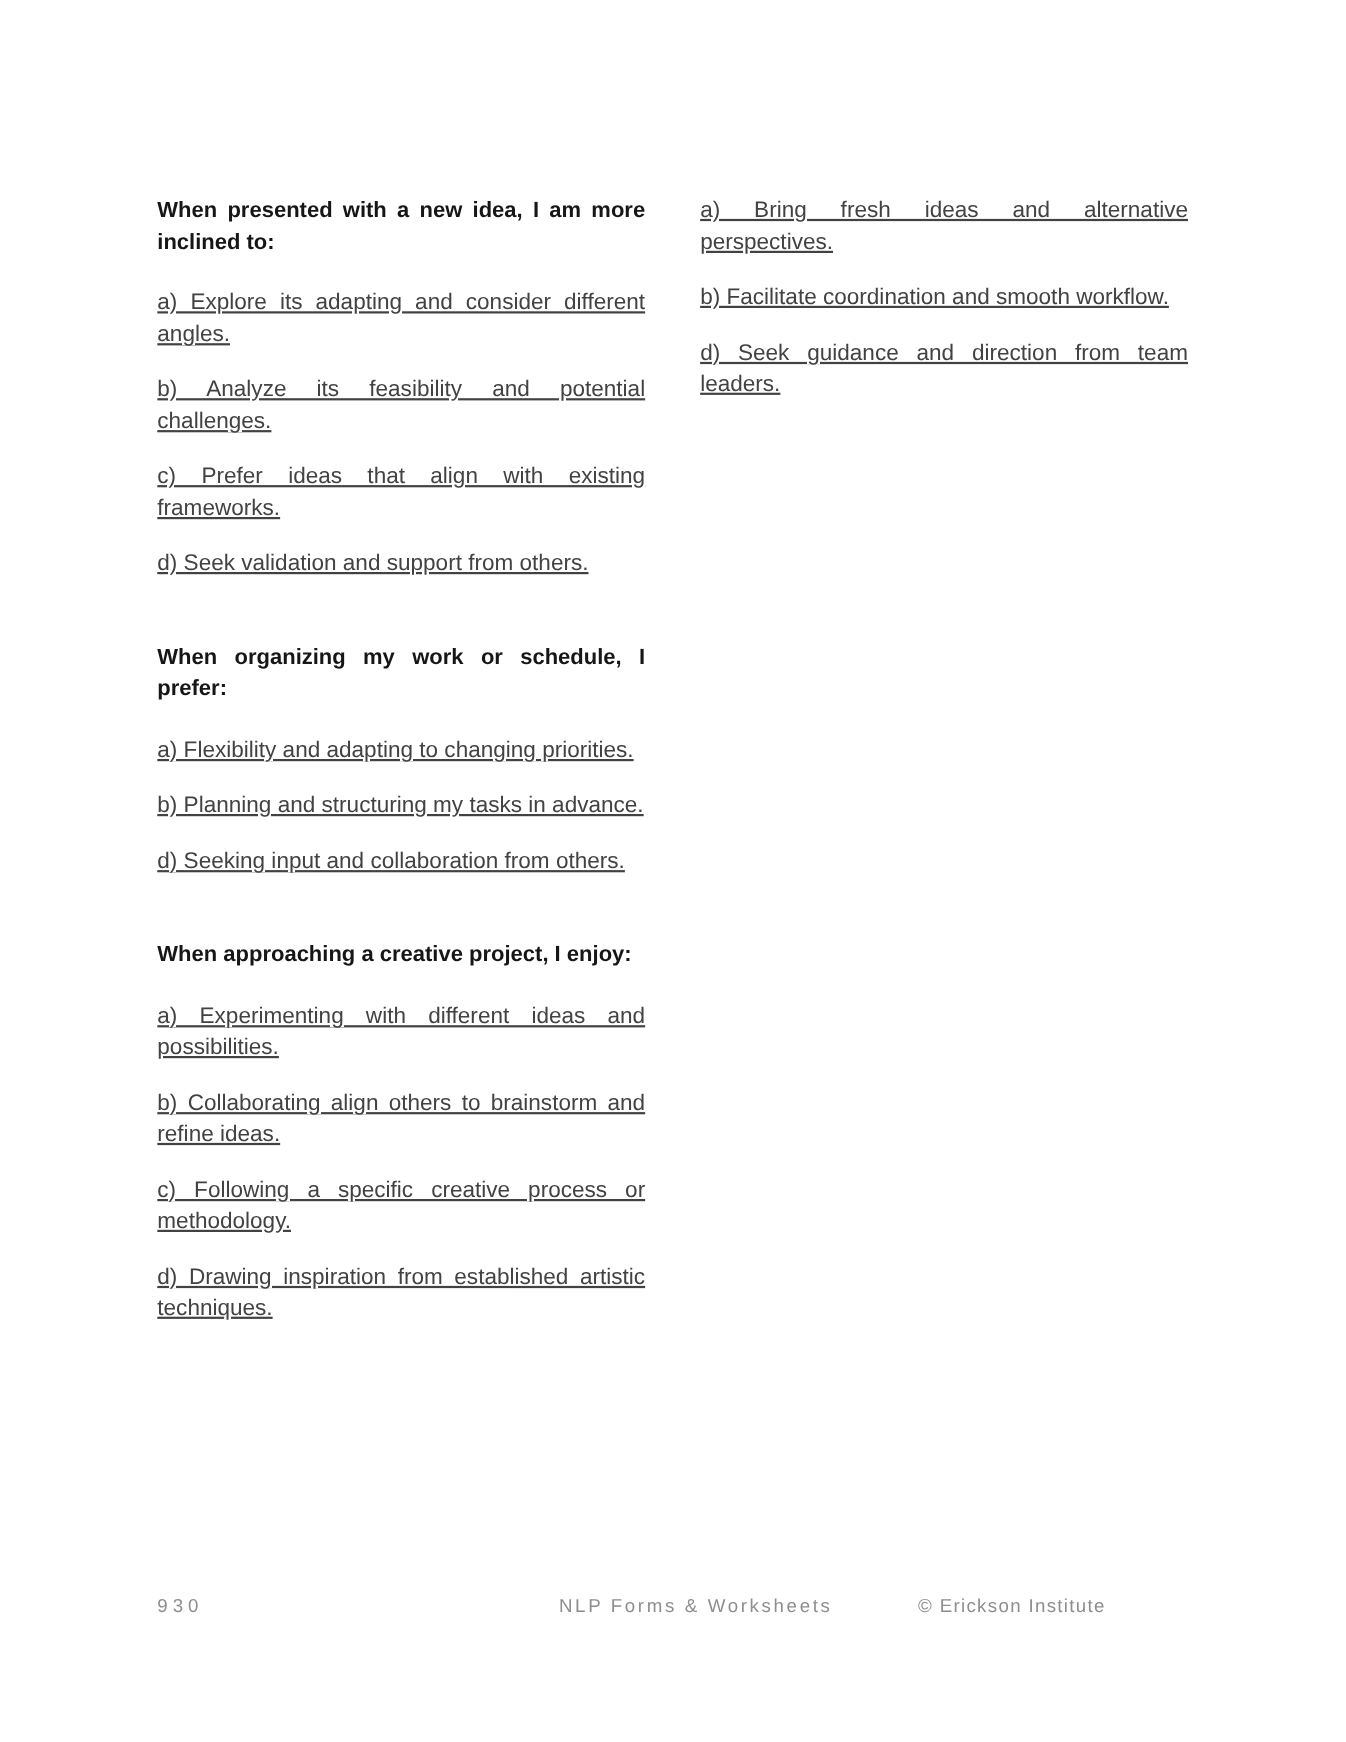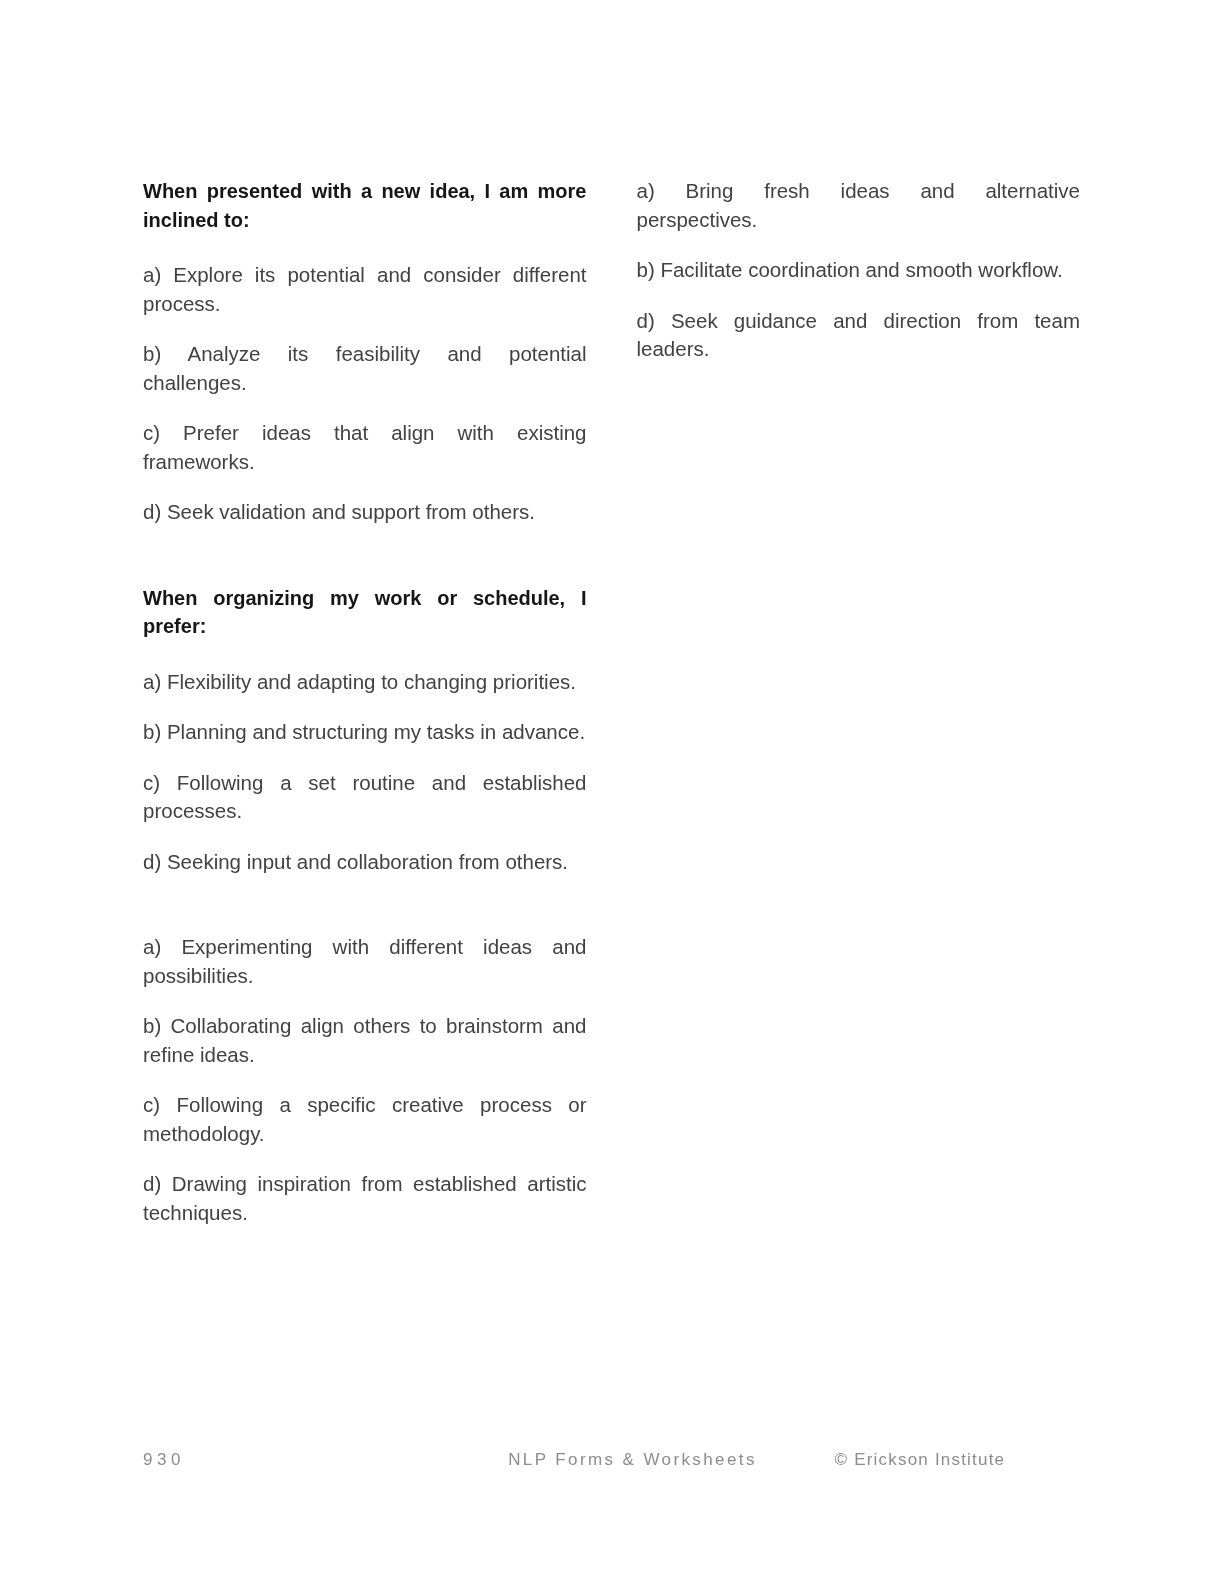--- a/index.html
+++ b/index.html
@@ -32,20 +32,21 @@
     text-align: justify;
     margin-bottom: 27px;
   }
   .q-option {
     font-size: 20.5px;
     color: var(--body-color, #424242);
     line-height: 28.5px;
     text-align: justify;
     margin-bottom: 22px;
     hyphens: none;
+    text-decoration: underline;
   }
   .footer {
     position: absolute;
     left: 143px; right: 128px; top: 1450px;
     display: flex;
     align-items: baseline;
     font-size: 17px;
     color: var(--footer-color, #8d8d8d);
     letter-spacing: 2.4px;
   }
@@ -57,35 +58,35 @@
 <body>
 
 <div class="page">
 
   <div class="content">
 
     <div class="col">
 
       <section class="question">
         <p class="q-heading">When presented with a new idea, I am more inclined to:</p>
-        <p class="q-option">a) Explore its potential and consider different process.</p>
+        <p class="q-option">a) Explore its adapting and consider different angles.</p>
         <p class="q-option">b) Analyze its feasibility and potential challenges.</p>
         <p class="q-option">c) Prefer ideas that align with existing frameworks.</p>
         <p class="q-option">d) Seek validation and support from others.</p>
       </section>
 
       <section class="question">
         <p class="q-heading">When organizing my work or schedule, I prefer:</p>
         <p class="q-option">a) Flexibility and adapting to changing priorities.</p>
         <p class="q-option">b) Planning and structuring my tasks in advance.</p>
-        <p class="q-option">c) Following a set routine and established processes.</p>
         <p class="q-option">d) Seeking input and collaboration from others.</p>
       </section>
 
       <section class="question">
+        <p class="q-heading">When approaching a creative project, I enjoy:</p>
         <p class="q-option">a) Experimenting with different ideas and possibilities.</p>
         <p class="q-option">b) Collaborating align others to brainstorm and refine ideas.</p>
         <p class="q-option">c) Following a specific creative process or methodology.</p>
         <p class="q-option">d) Drawing inspiration from established artistic techniques.</p>
       </section>
 
     </div>
 
     <div class="col">
 

